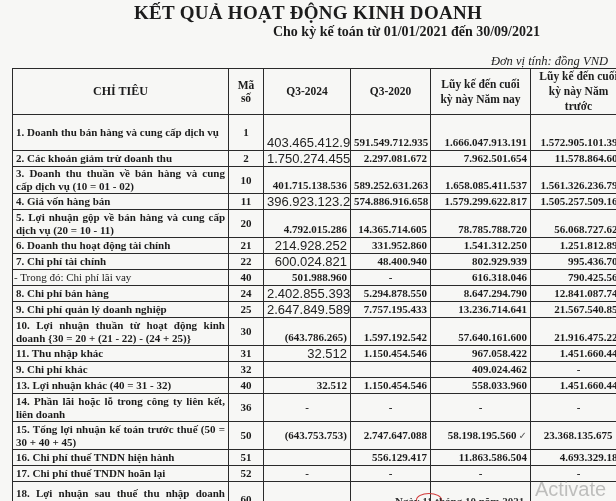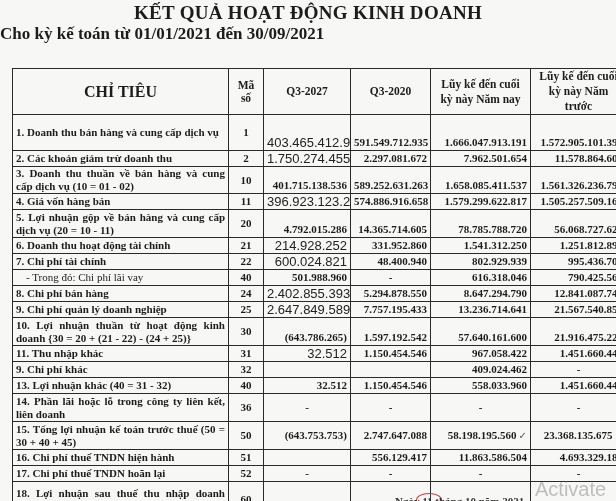--- a/index.html
+++ b/index.html
@@ -9,43 +9,43 @@
       font-family: "Liberation Serif", "DejaVu Serif", serif;
       color: #1c1c1c;
     }
     .page { position: relative; width: 616px; height: 501px; }
     .title {
       position: absolute; left: 0; top: 2px; width: 616px;
       text-align: center; font-weight: bold; font-size: 19px; letter-spacing: 0.3px;
     }
     .subtitle {
       position: absolute; left: 0; top: 24px; width: 540px;
-      text-align: left; font-weight: bold; font-size: 17px;
+      text-align: right; font-weight: bold; font-size: 14px;
     }
     .unit {
       position: absolute; right: 8px; top: 54px;
       font-style: italic; font-size: 12.5px;
     }
     table {
       position: absolute; left: 12px; top: 68px;
       border-collapse: collapse; table-layout: fixed;
       width: 614px;
     }
     td, th {
       border: 1.4px solid #2a2a2a;
       font-size: 11px; font-weight: bold;
       padding: 0 3px; line-height: 13px;
       vertical-align: middle;
     }
     th { text-align: center; font-size: 11.5px; height: 37px; }
-    th.main { font-size: 16px; }
+    th.main { font-size: 12px; }
     th.acc { font-size: 11.5px; line-height: 15px; }
     td.label { text-align: left; }
     td.label.just { text-align: justify; text-align-last: left; }
-    td.label.sub { font-weight: normal; padding-left: 13px; }
+    td.label.sub { font-weight: normal; padding-left: 1px; }
     td.code { text-align: center; }
     td.num { text-align: right; vertical-align: bottom; padding-bottom: 1px; white-space: nowrap; overflow: hidden; }
     td.num.mid { vertical-align: middle; text-align: right; }
     td.big { font-family: "Liberation Sans", "DejaVu Sans", sans-serif; font-weight: normal; font-size: 13px; color: #222; }
     .check { color: #555; font-weight: normal; font-size: 10px; margin-left: 2px; }
     .watermark {
       position: absolute; left: 535px; top: 478px;
       font-family: "Liberation Sans", "DejaVu Sans", sans-serif;
       font-size: 20px; color: rgba(120,120,120,0.45); pointer-events: none;
     }
@@ -57,35 +57,36 @@
       position: absolute; left: 416px; top: 493px; width: 26px; height: 14px;
       border: 1.5px solid #d23a3a; border-radius: 50%;
     }
   </style>
 </head>
 <body>
 
 <div class="page">
   <div class="title">KẾT QUẢ HOẠT ĐỘNG KINH DOANH</div>
   <div class="subtitle">Cho kỳ kế toán từ 01/01/2021 đến 30/09/2021</div>
+  <div class="unit">Đơn vị tính: đồng VND</div>
 
   <table>
     <colgroup>
       <col style="width:216px">
       <col style="width:35px">
       <col style="width:87px">
       <col style="width:80px">
       <col style="width:100px">
       <col style="width:96px">
     </colgroup>
     <thead>
       <tr>
         <th class="main">CHỈ TIÊU</th>
         <th>Mã số</th>
-        <th>Q3-2027</th>
+        <th>Q3-2024</th>
         <th>Q3-2020</th>
         <th class="acc">Lũy kế đến cuối kỳ này Năm nay</th>
         <th class="acc">Lũy kế đến cuối kỳ này Năm trước</th>
       </tr>
     </thead>
     <tbody id="rows">
         <tr style="height: 36px;">
           <td class="label">1. Doanh thu bán hàng và cung cấp dịch vụ</td>
           <td class="code">1</td>
           <td class="num big"><span>403.465.412.991</span></td>

